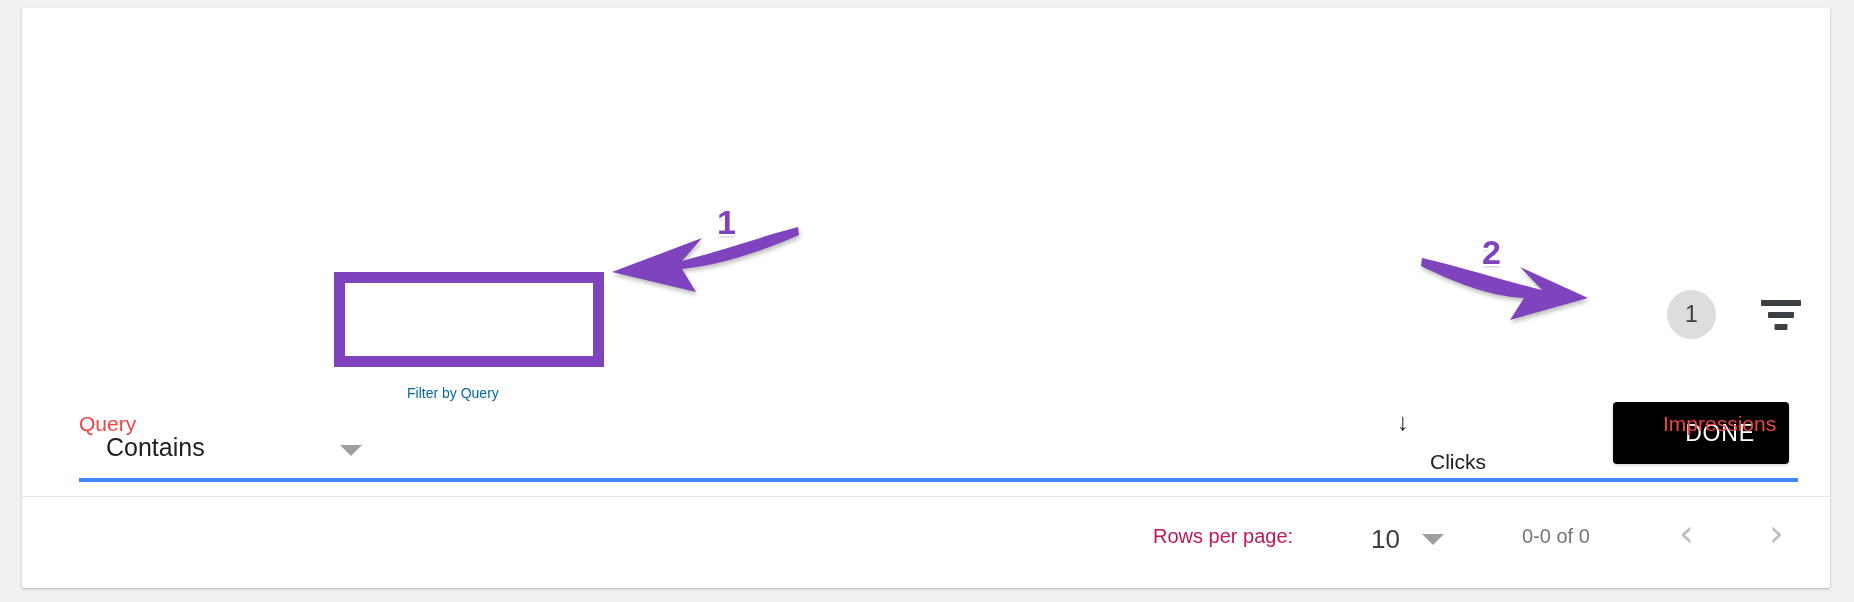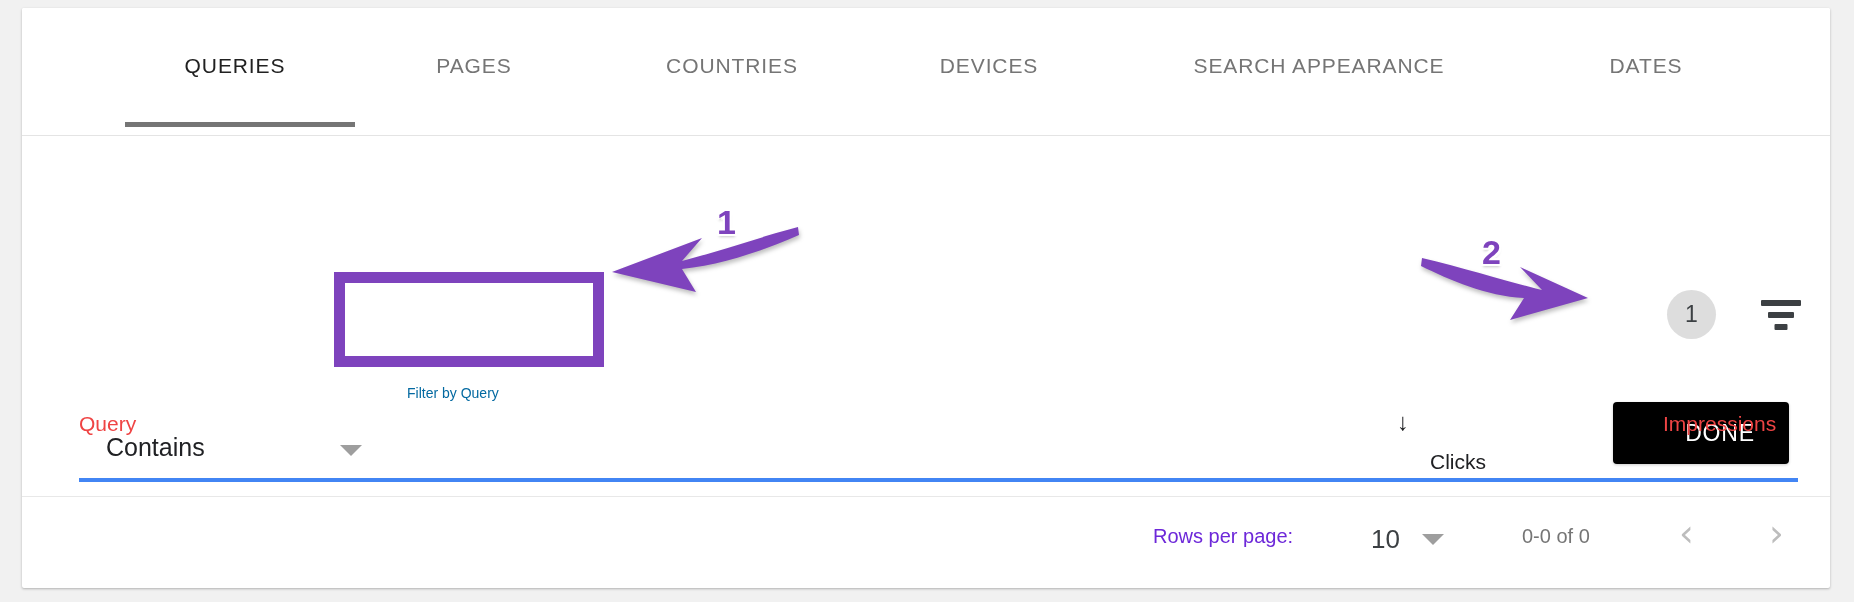--- a/index.html
+++ b/index.html
@@ -194,21 +194,21 @@
     left: 1375px;
     top: 400px;
     font-size: 24px;
     color: #202124;
   }
   .th-impr    { left: 1641px; top: 404px; }
 
   .paginator { position: absolute; left: 0; top: 500px; width: 100%; height: 80px; }
   .pg-label {
     position: absolute; left: 1131px; top: 17px;
-    font-size: 20px; color: #6d28d9; white-space: nowrap;
+    font-size: 20px; color: #be185d; white-space: nowrap;
   }
   .pg-value {
     position: absolute; left: 1349px; top: 16px;
     font-size: 26px; color: #3c4043; font-weight: 500; cursor: pointer;
   }
   .pg-caret {
     position: absolute; left: 1400px; top: 26px;
     width: 0; height: 0;
     border-left: 11px solid transparent;
     border-right: 11px solid transparent;
@@ -267,29 +267,20 @@
   .arrow-svg { position: absolute; overflow: visible; }
   .arrow-1 { left: 610px; top: 225px; }
   .arrow-2 { left: 1420px; top: 252px; }
 </style>
 </head>
 <body>
 
 <div id="screen">
   <div class="card">
 
-    <div class="tabbar">
-      <div class="tab active" style="left:213px">QUERIES</div>
-      <div class="tab" style="left:452px">PAGES</div>
-      <div class="tab" style="left:710px">COUNTRIES</div>
-      <div class="tab" style="left:967px">DEVICES</div>
-      <div class="tab" style="left:1297px">SEARCH APPEARANCE</div>
-      <div class="tab" style="left:1624px">DATES</div>
-      <div class="tab-underline"></div>
-    </div>
 
     <div class="filter-area">
 
       <div class="badge">1</div>
 
       <div class="filter-icon">
         <span></span>
         <span></span>
         <span></span>
       </div>

